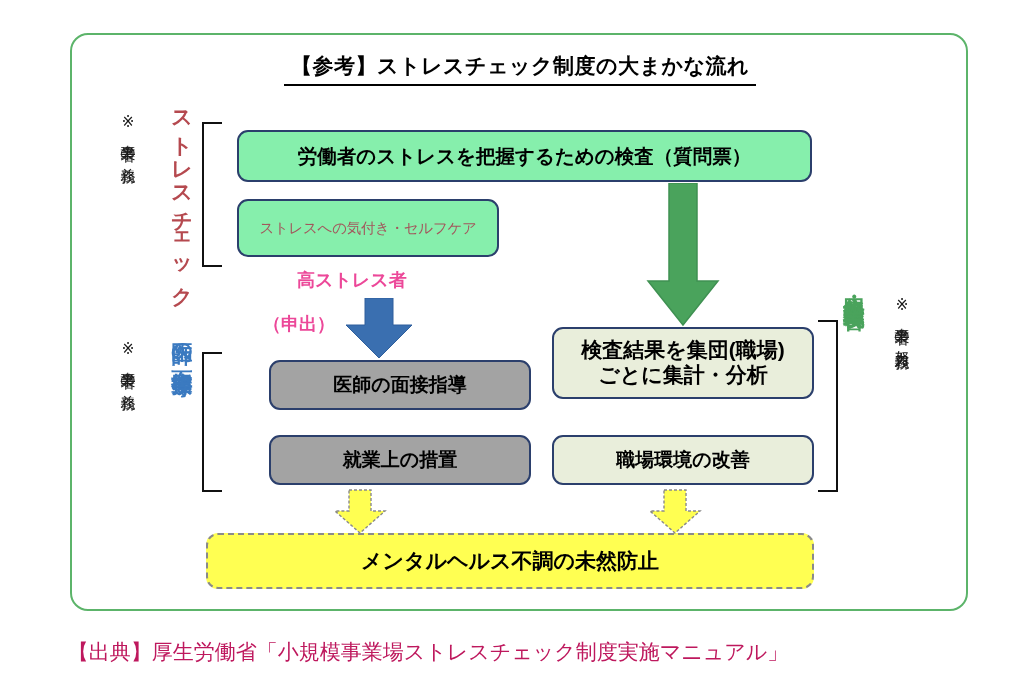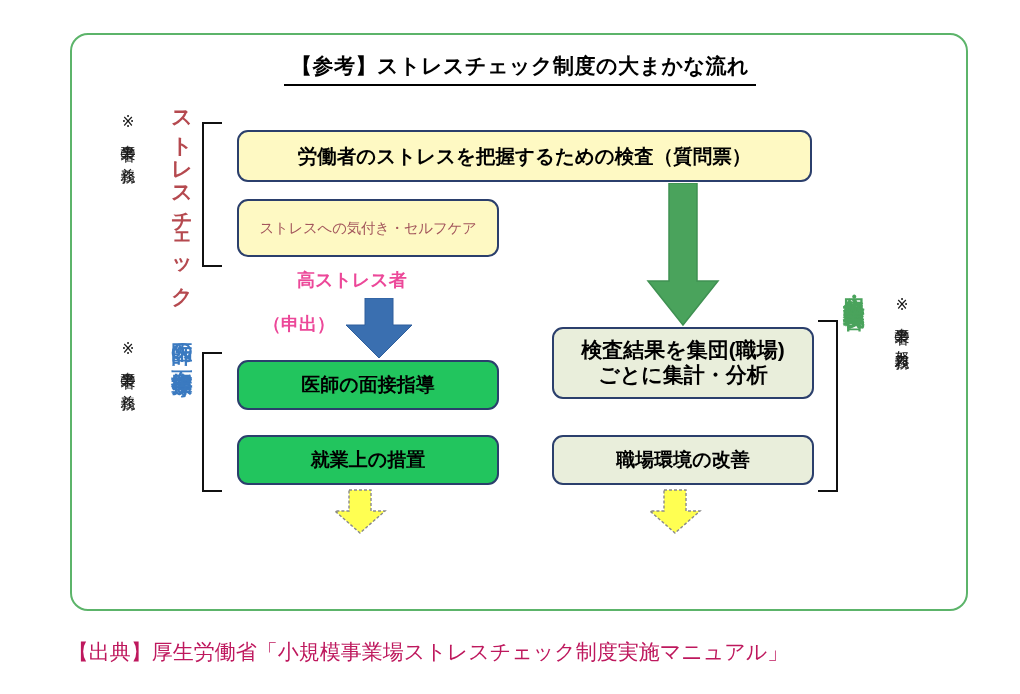--- a/index.html
+++ b/index.html
@@ -64,22 +64,22 @@
     border-radius: 11px;
     display: flex;
     flex-direction: column;
     align-items: center;
     justify-content: center;
     text-align: center;
     color: #000000;
     font-weight: bold;
     line-height: 1.18;
   }
-  .node.pink  { background: #fef9c3; }
-  .node.blue  { background: #22c55e; }
+  .node.pink  { background: #86efac; }
+  .node.blue  { background: #a3a3a3; margin-left: 32px; }
   .node.green { background: #e9eedb; }
 
   .node .sub {
     font-size: 14.5px;
     font-weight: normal;
     color: #a3565c;
     margin-top: 1px;
     letter-spacing: -0.3px;
   }
 
@@ -251,20 +251,23 @@
 
   <div class="node green" id="node-aggregate">
     <span>検査結果を集団(職場)</span>
     <span>ごとに集計・分析</span>
   </div>
 
   <div class="node green" id="node-environment">
     <span>職場環境の改善</span>
   </div>
 
+  <div id="node-goal">
+    <span>メンタルヘルス不調の未然防止</span>
+  </div>
 
   <svg class="arrow" id="arrow-green" width="76" height="145" viewBox="0 0 76 145">
     <polygon points="24,0 52,0 52,98 73,98 38,142 3,98 24,98" fill="#4aa35c" stroke="#3f9152" stroke-width="1.5"></polygon>
   </svg>
 
   <svg class="arrow" id="arrow-blue" width="72" height="62" viewBox="0 0 72 62">
     <polygon points="22,0 50,0 50,27 69,27 36,60 3,27 22,27" fill="#3a6fb0" stroke="#2f5f9c" stroke-width="1"></polygon>
   </svg>
 
   <svg class="arrow" id="arrow-yellow-left" width="54" height="46" viewBox="0 0 54 46">

